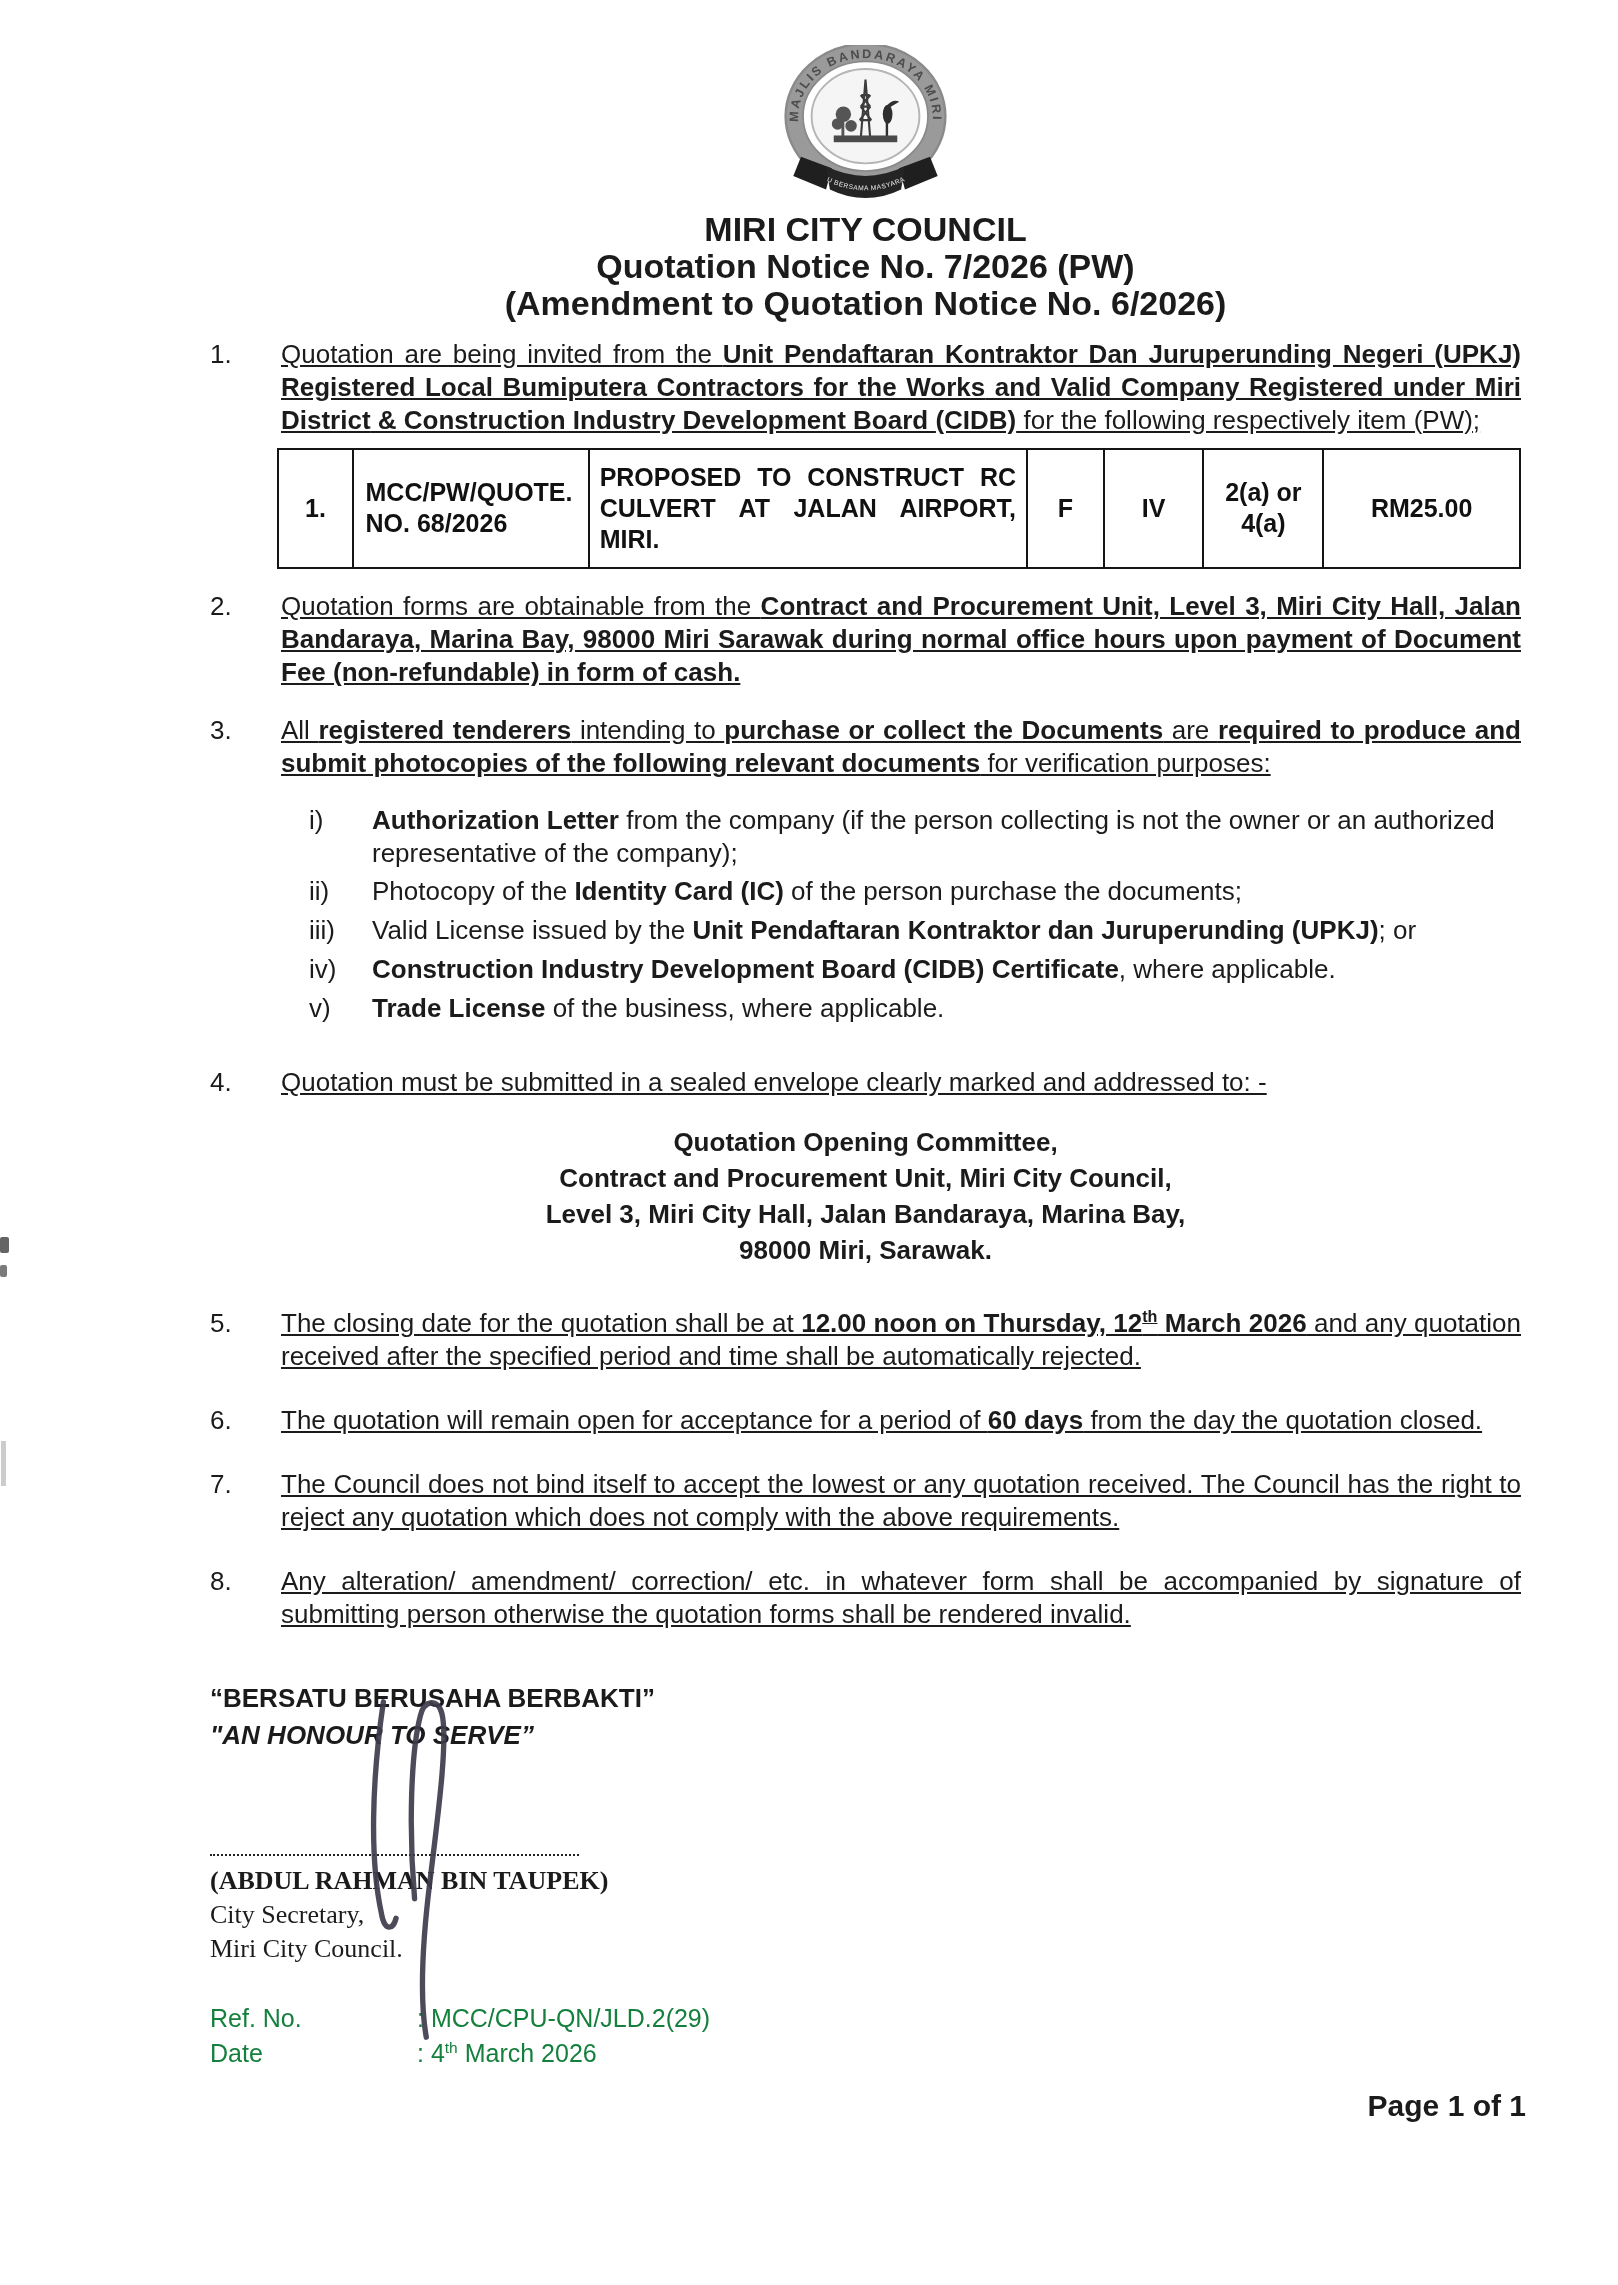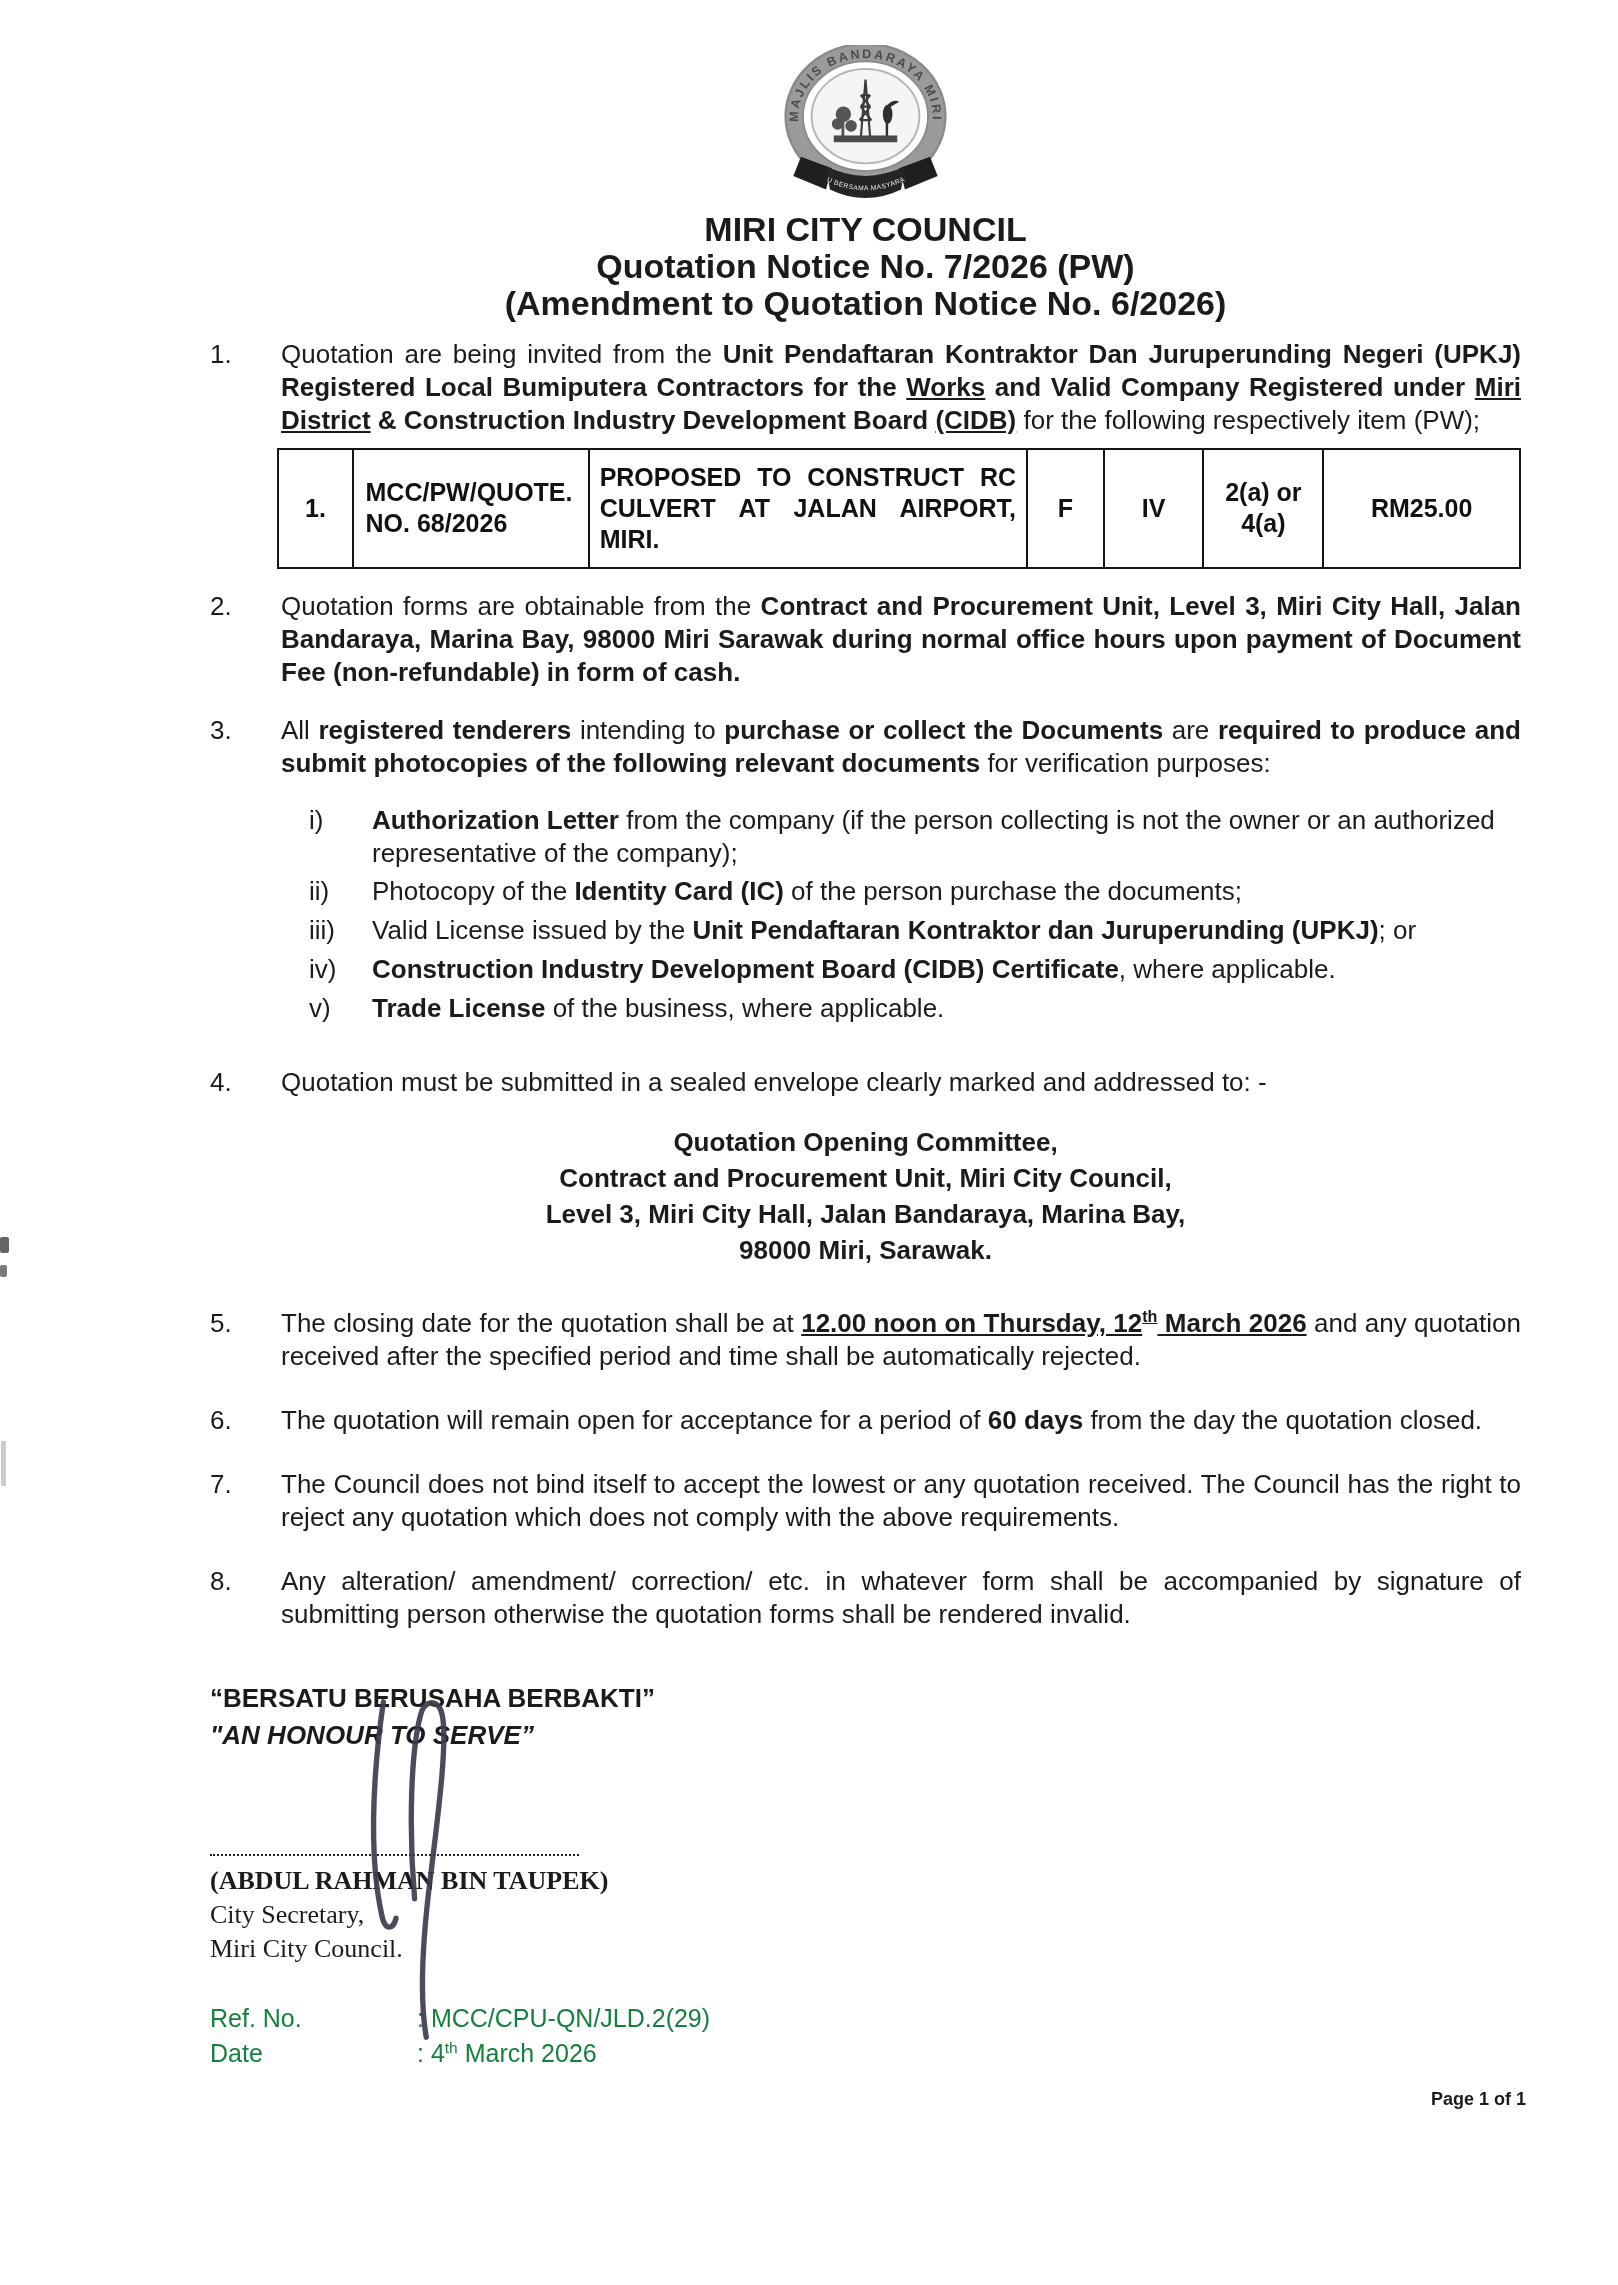--- a/index.html
+++ b/index.html
@@ -18,21 +18,21 @@
   .i{font-style:italic}
   sup{vertical-align:super;font-size:.62em;line-height:0;}
 
   
   .logo-wrap{text-align:center;padding-top:45px;line-height:0;}
   .title-block{text-align:center;font-weight:700;font-size:34px;line-height:37px;margin-top:12px;}
 
   
   .clause{display:flex;font-size:26px;line-height:33px;}
   .clause .num{width:71px;flex:none;}
-  .clause .txt{flex:1;text-align:justify;}
+  .clause .txt{flex:1;text-align:justify;text-decoration:underline;}
   #c1{margin-top:15.6px}
   #c2{margin-top:21.5px}
   #c3{margin-top:25px}
   #c4{margin-top:41px}
   #c5{margin-top:39px}
   #c6{margin-top:31px}
   #c7{margin-top:31px}
   #c8{margin-top:31px}
 
   
@@ -60,21 +60,21 @@
   .sigspacer{height:98px;}
   .dotline{width:369px;border-bottom:2.9px dotted #222;height:2px;margin-bottom:7.8px;}
   .signame{font-weight:700;}
   .sig-svg{position:absolute;left:144px;top:-60px;pointer-events:none;}
 
   
   .refblock{margin-top:35px;font-size:25px;line-height:35px;color:#15803d;}
   .refrow{display:flex;}
   .refrow .lbl{width:207px;flex:none;}
 
-  .footer{position:absolute;top:2089px;right:93px;font-weight:700;font-size:18px;}
+  .footer{position:absolute;top:2089px;right:93px;font-weight:700;font-size:30px;}
 
   
   .speck1{position:absolute;left:0;top:1237px;width:8.8px;height:15.6px;background:#4a4a4a;border-radius:2px;opacity:.85;}
   .speck2{position:absolute;left:0;top:1265px;width:6.8px;height:11.7px;background:#5a5a5a;border-radius:2px;opacity:.8;}
   .streak{position:absolute;left:1px;top:1441px;width:4.9px;height:45px;background:#9a9a9a;opacity:.5;}
 </style>
 </head>
 <body>
 
 <div class="page">

